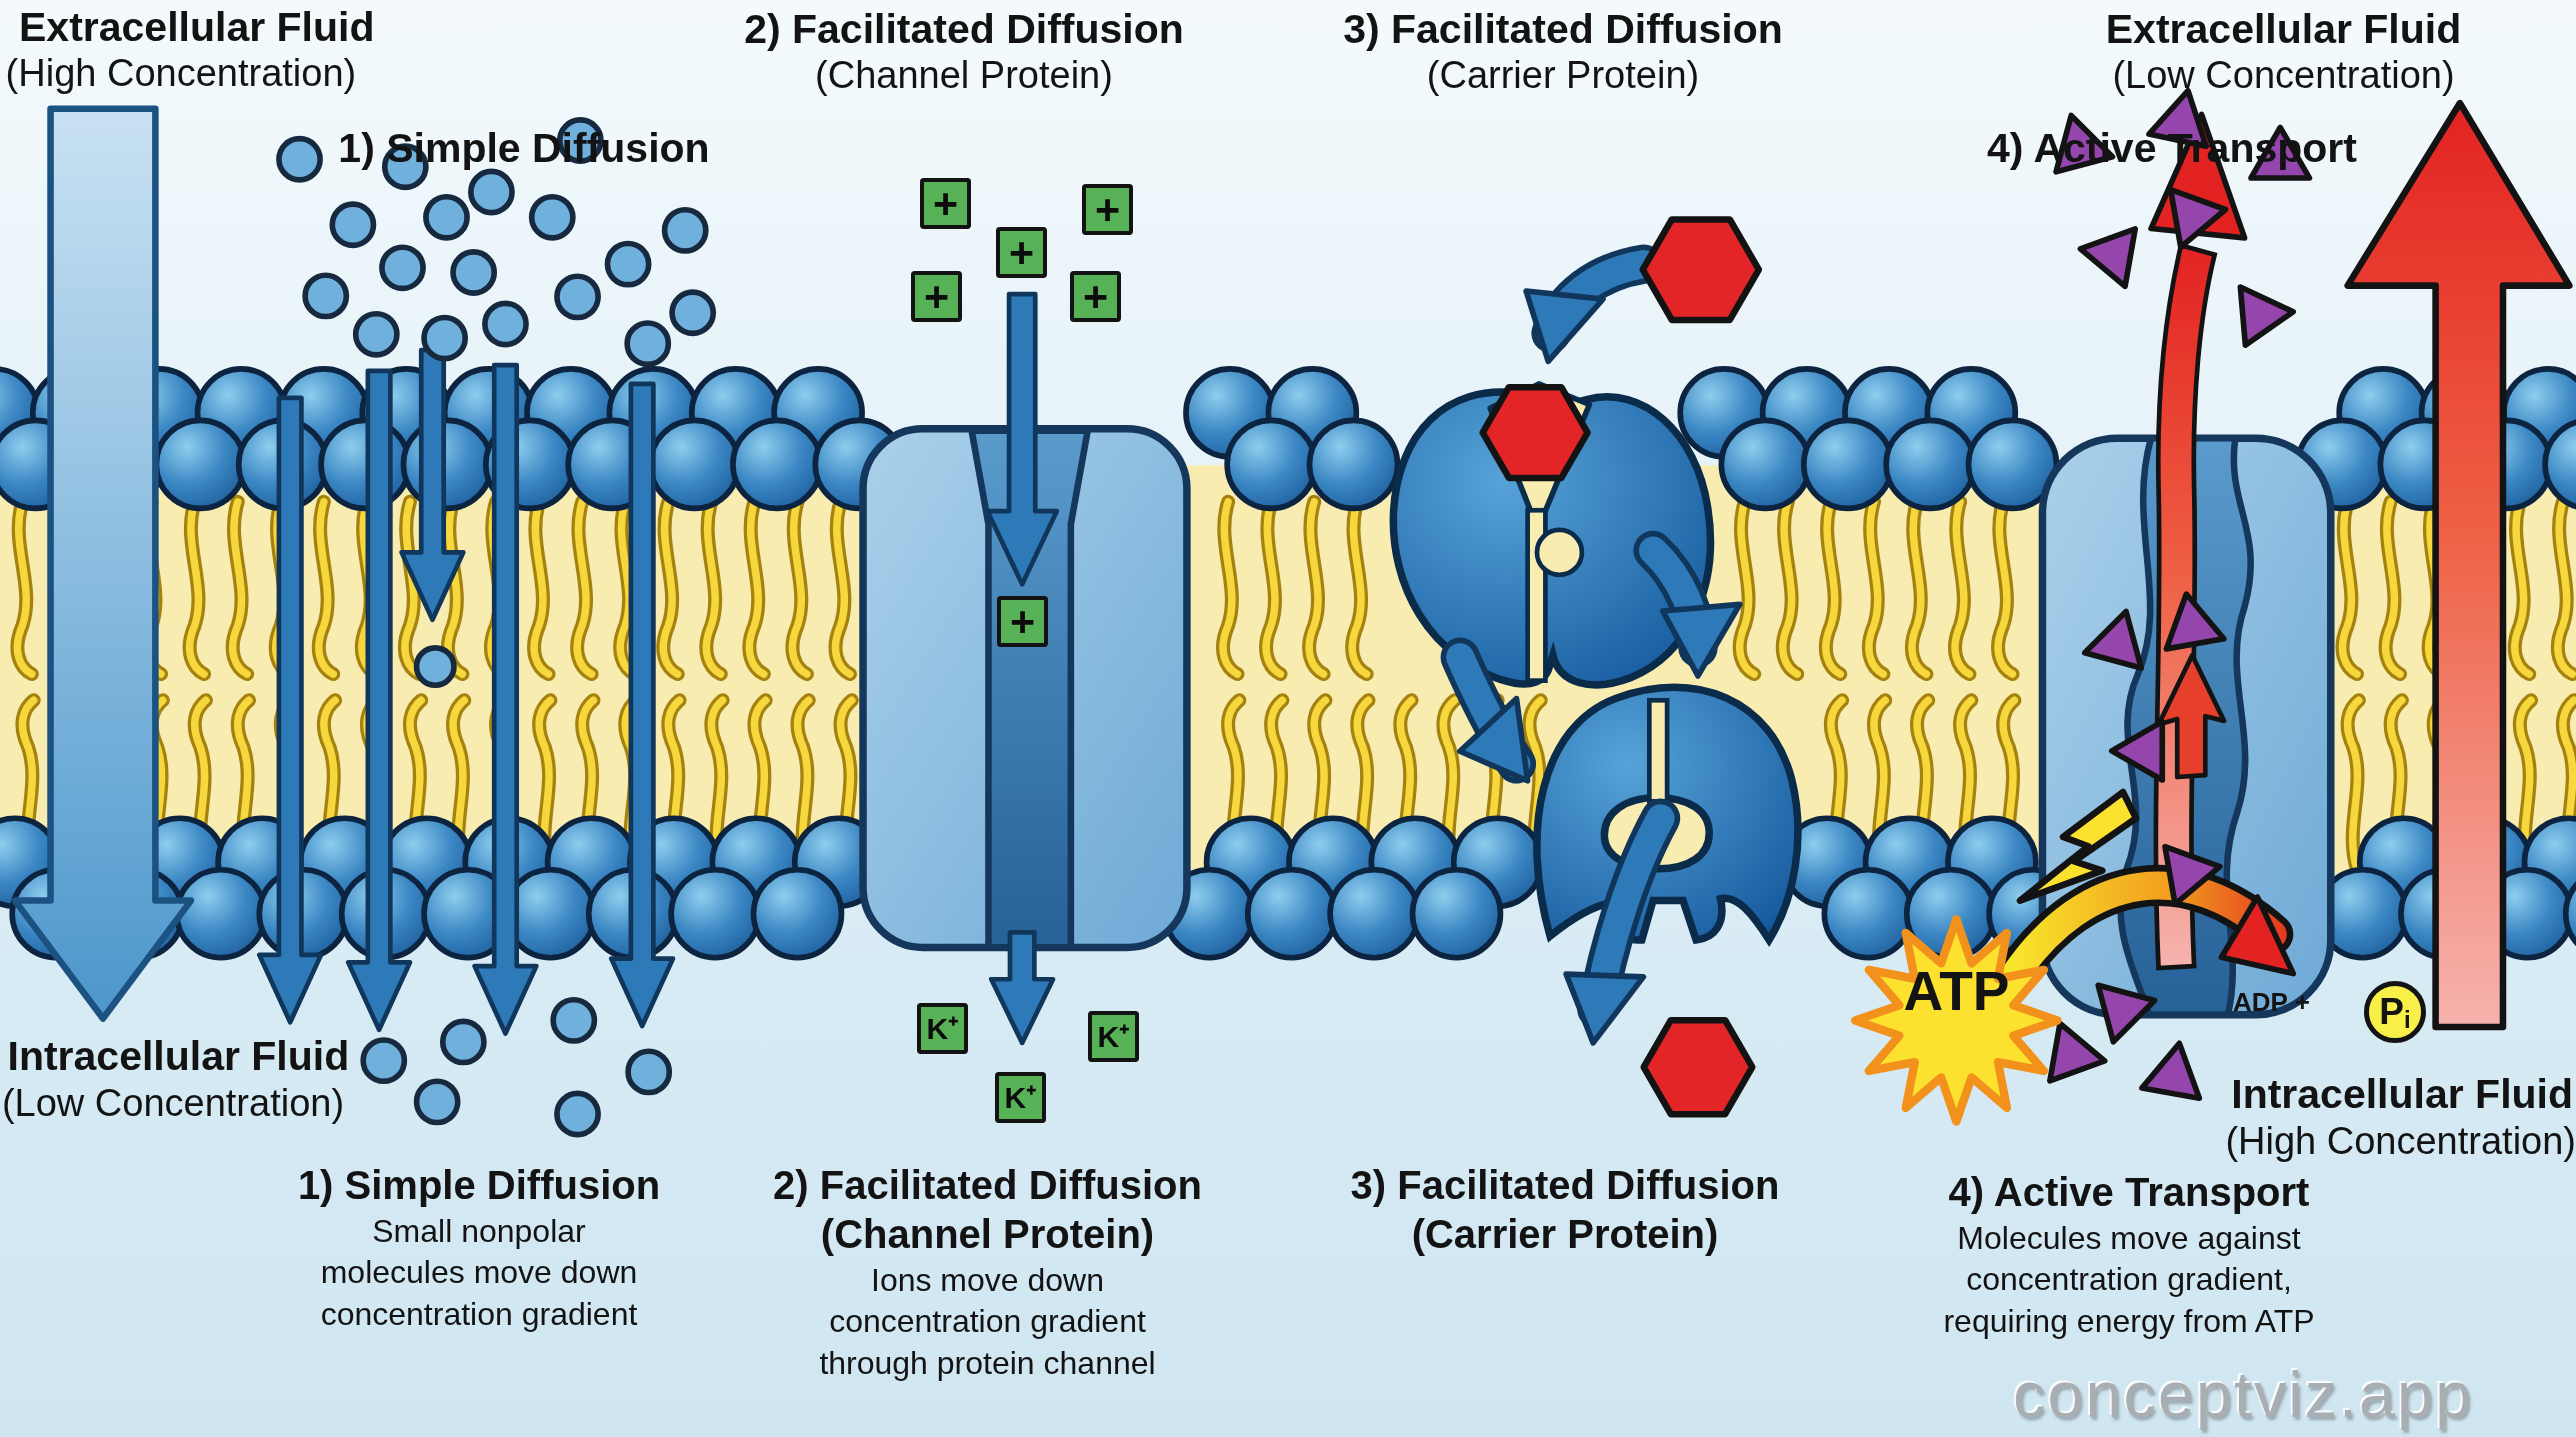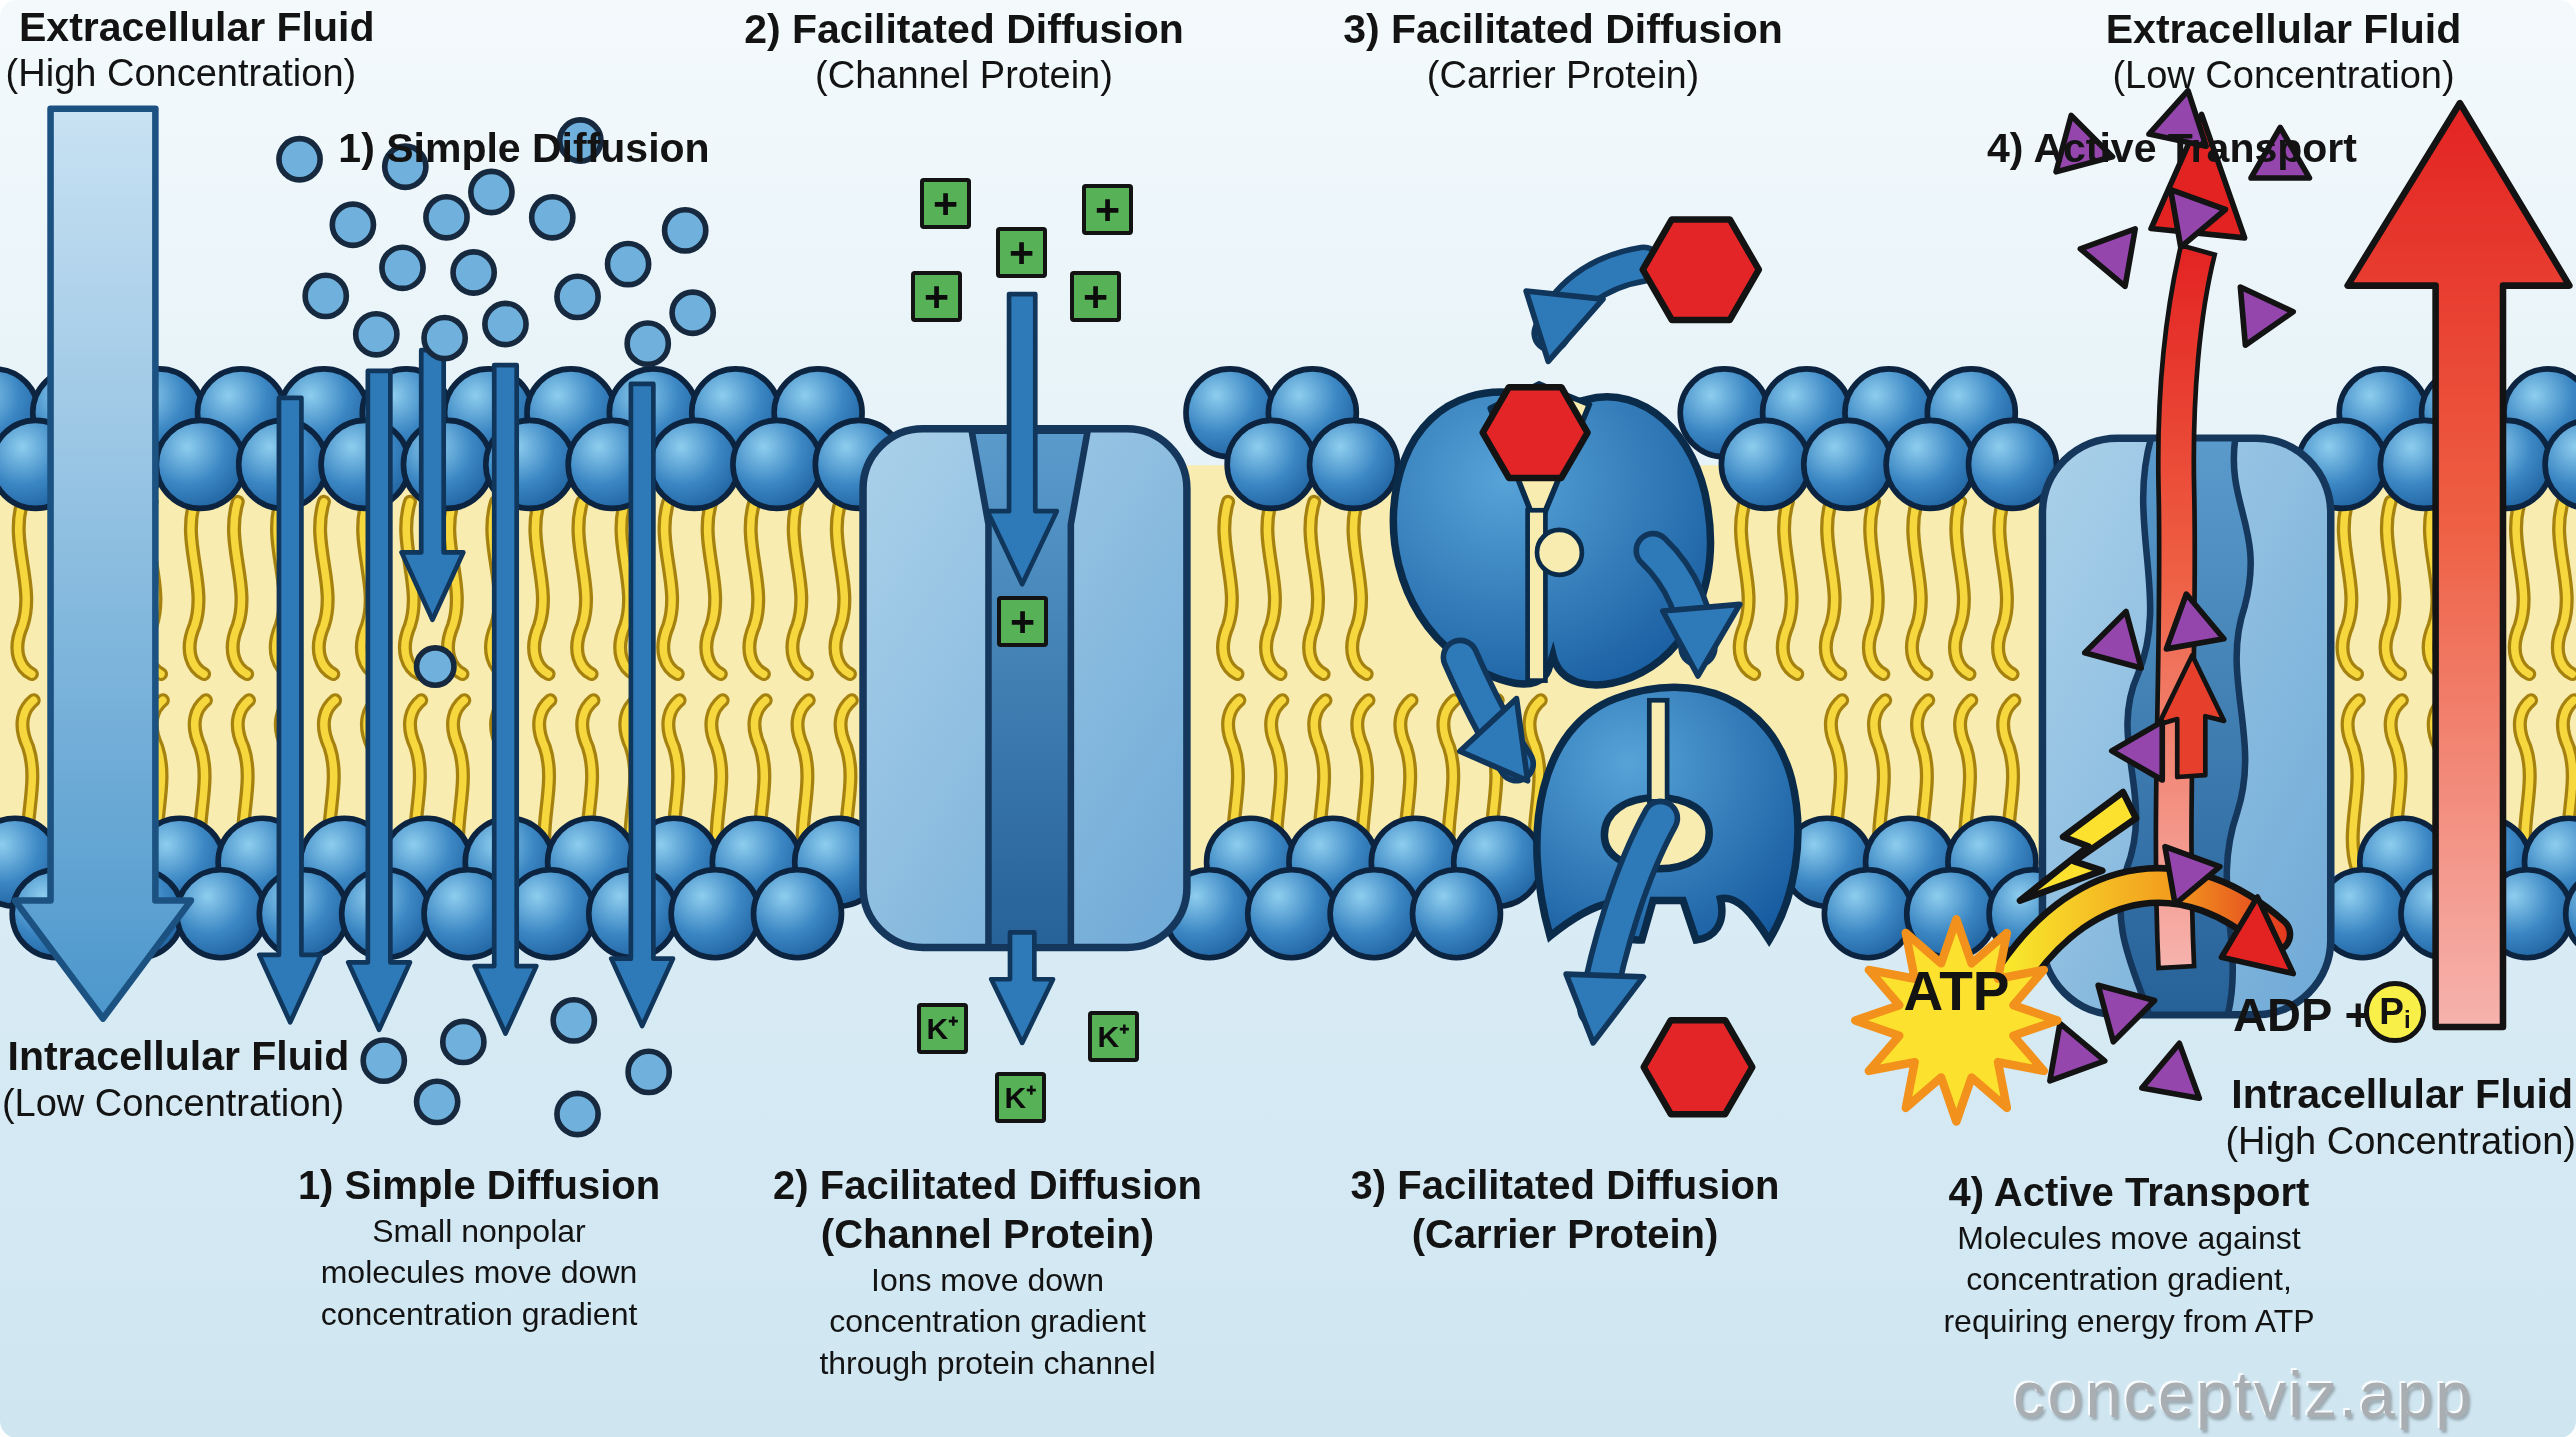--- a/index.html
+++ b/index.html
@@ -1,18 +1,18 @@
 <!DOCTYPE html>
 <html style="font-size:15px"><head>
 <meta charset="utf-8">
 <style>
   html,body{margin:0;padding:0;background:#fff;}
   .stage{position:relative;width:2576px;height:1438px;overflow:hidden;
     background:linear-gradient(180deg,#f4fafc 0%,#e9f4f9 24%,#deeff6 52%,#d6eaf4 72%,#cfe6f1 100%);
-    font-family:"Liberation Sans",sans-serif;border-radius:17px;}
+    font-family:"Liberation Sans",sans-serif;}
   svg{position:absolute;left:0;top:0;}
   .lbl{position:absolute;color:#131313;line-height:1.15;white-space:pre-line;}
   .b{font-weight:bold;}
   .ctr{text-align:center;}
   .cap{position:absolute;text-align:center;color:#131313;}
   .cap-t{font-weight:bold;font-size:40px;line-height:1.22;white-space:pre-line;}
   .cap-b{font-size:32px;line-height:1.3;white-space:pre-line;margin-top:1px;}
   .ion{position:absolute;width:51px;height:51px;box-sizing:border-box;border:4.7px solid #131313;
     background:#57b257;border-radius:3.7px;display:flex;align-items:center;justify-content:center;
     font-weight:bold;color:#0c0c0c;}
@@ -425,21 +425,21 @@
 <div class="ion plus" style="left:1082px;top:184px">+</div>
 <div class="ion plus" style="left:996px;top:227px">+</div>
 <div class="ion plus" style="left:911px;top:271px">+</div>
 <div class="ion plus" style="left:1070px;top:271px">+</div>
 <div class="ion plus" style="left:997px;top:596px">+</div>
 <div class="ion kion" style="left:917px;top:1003px">K⁺</div>
 <div class="ion kion" style="left:1088px;top:1011px">K⁺</div>
 <div class="ion kion" style="left:995px;top:1072px">K⁺</div>
 
 <div class="lbl b ctr" style="left:1893px;top:960px;width:127px;font-size:55px">ATP</div>
-<div class="lbl b" style="left:2233px;top:988px;font-size:47px">ADP +</div>
+<div class="lbl b" style="left:2233px;top:988px;font-size:26px">ADP +</div>
 <div class="pi" style="left:2364px;top:981px">
   <span class="p">P</span>
       <span class="sub">i</span>
 </div>
 <div class="lbl b" style="left:2172px;top:1071px;width:401px;text-align:right;font-size:41px">Intracellular Fluid</div>
 <div class="lbl" style="left:2172px;top:1120px;width:404px;text-align:right;font-size:38px">(High Concentration)</div>
 
 <div class="cap" style="left:245px;top:1161px;width:468px">
   <div class="cap-t">1) Simple Diffusion</div>
   <div class="cap-b">Small nonpolar

